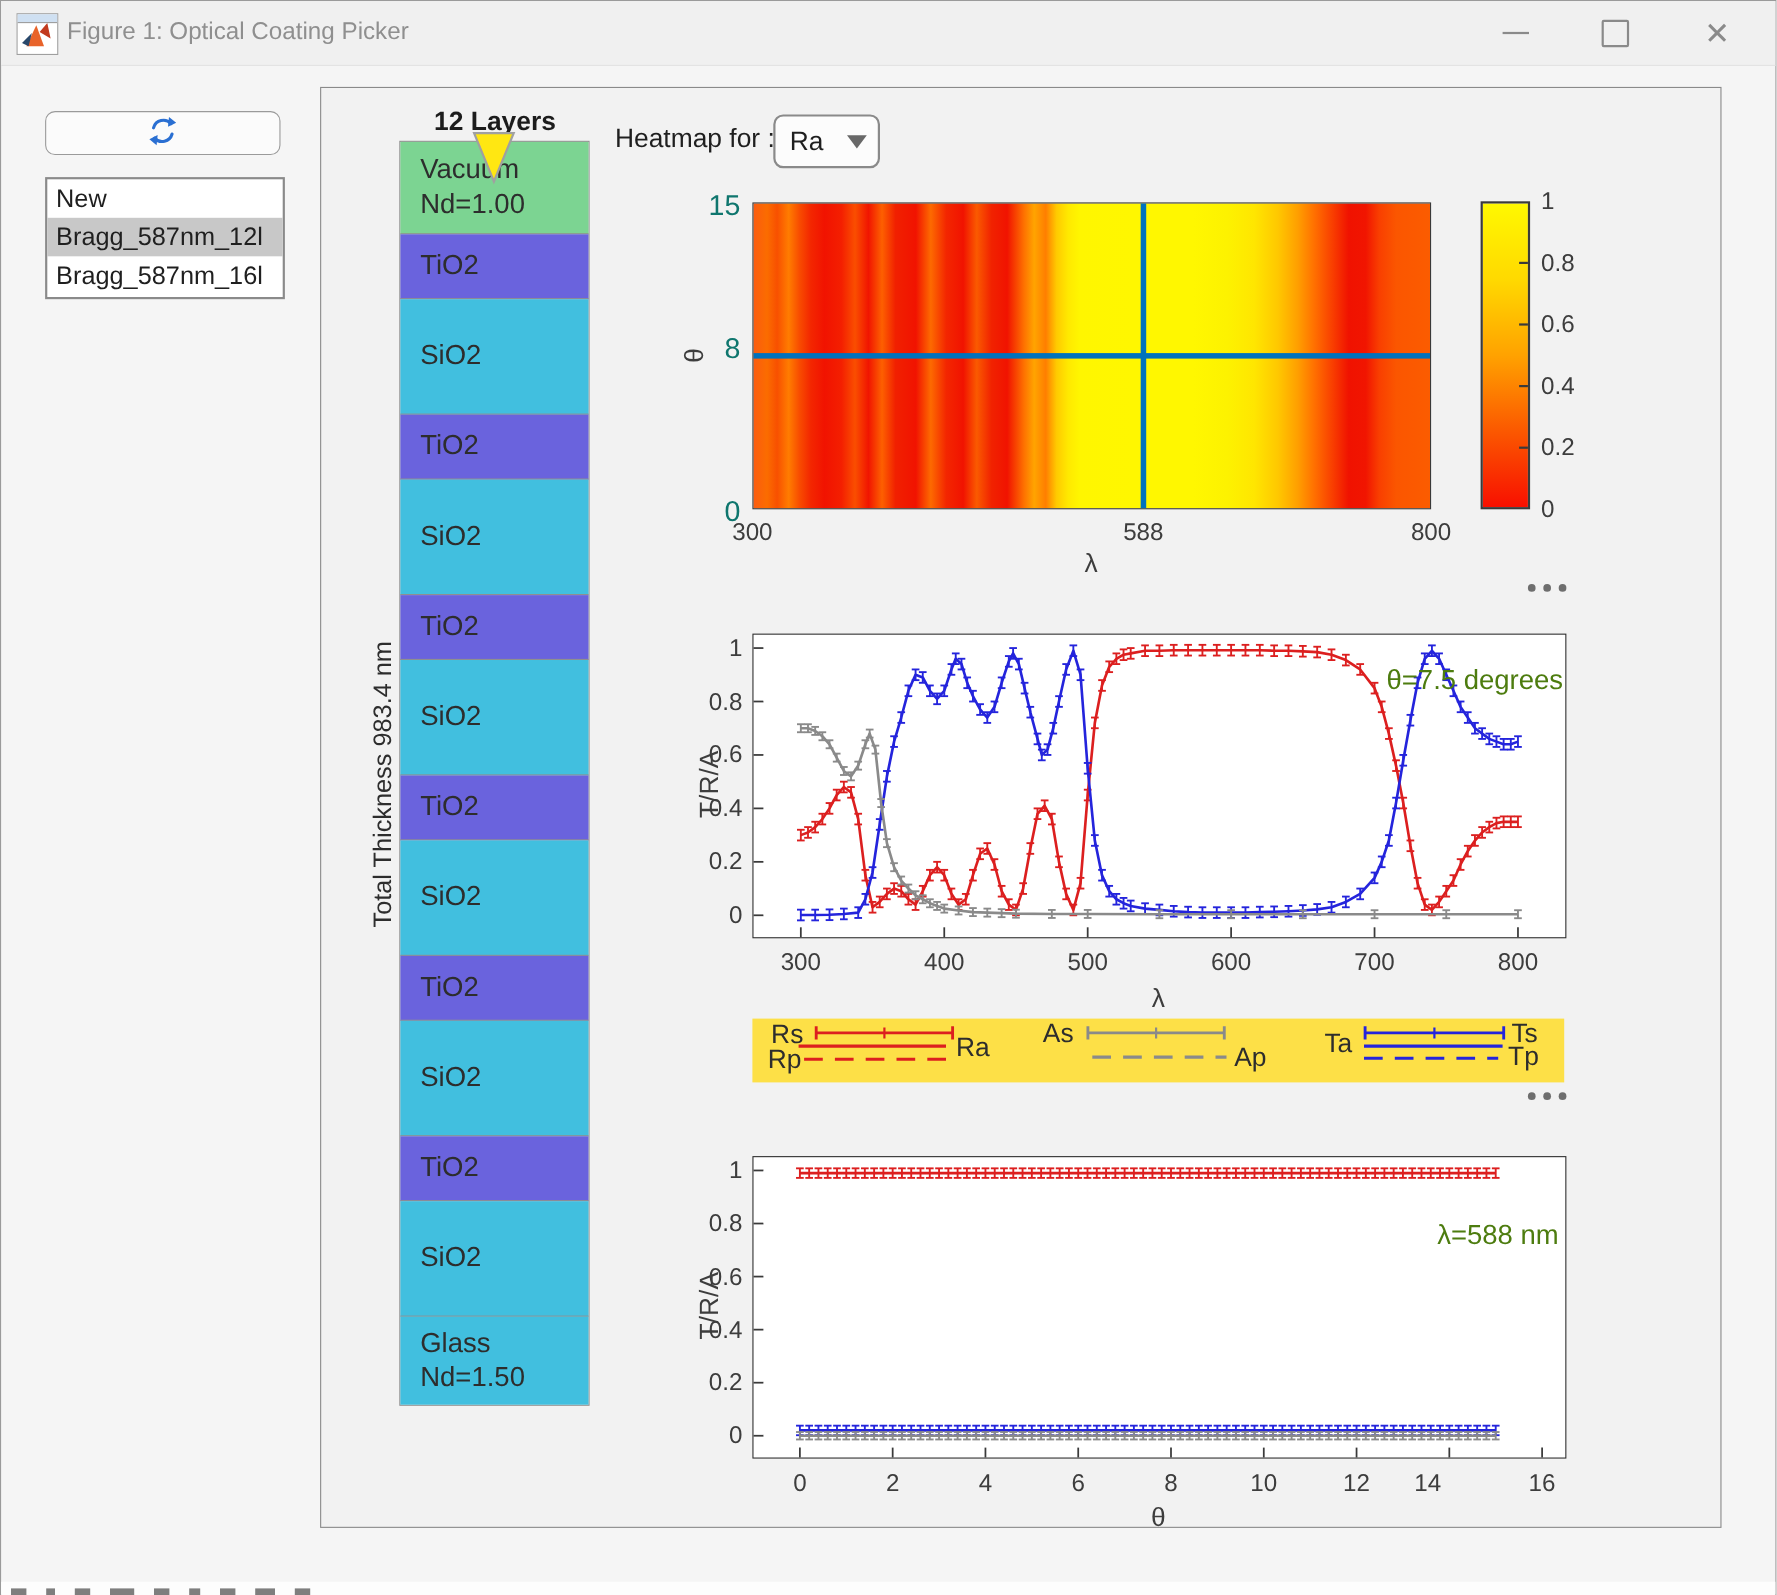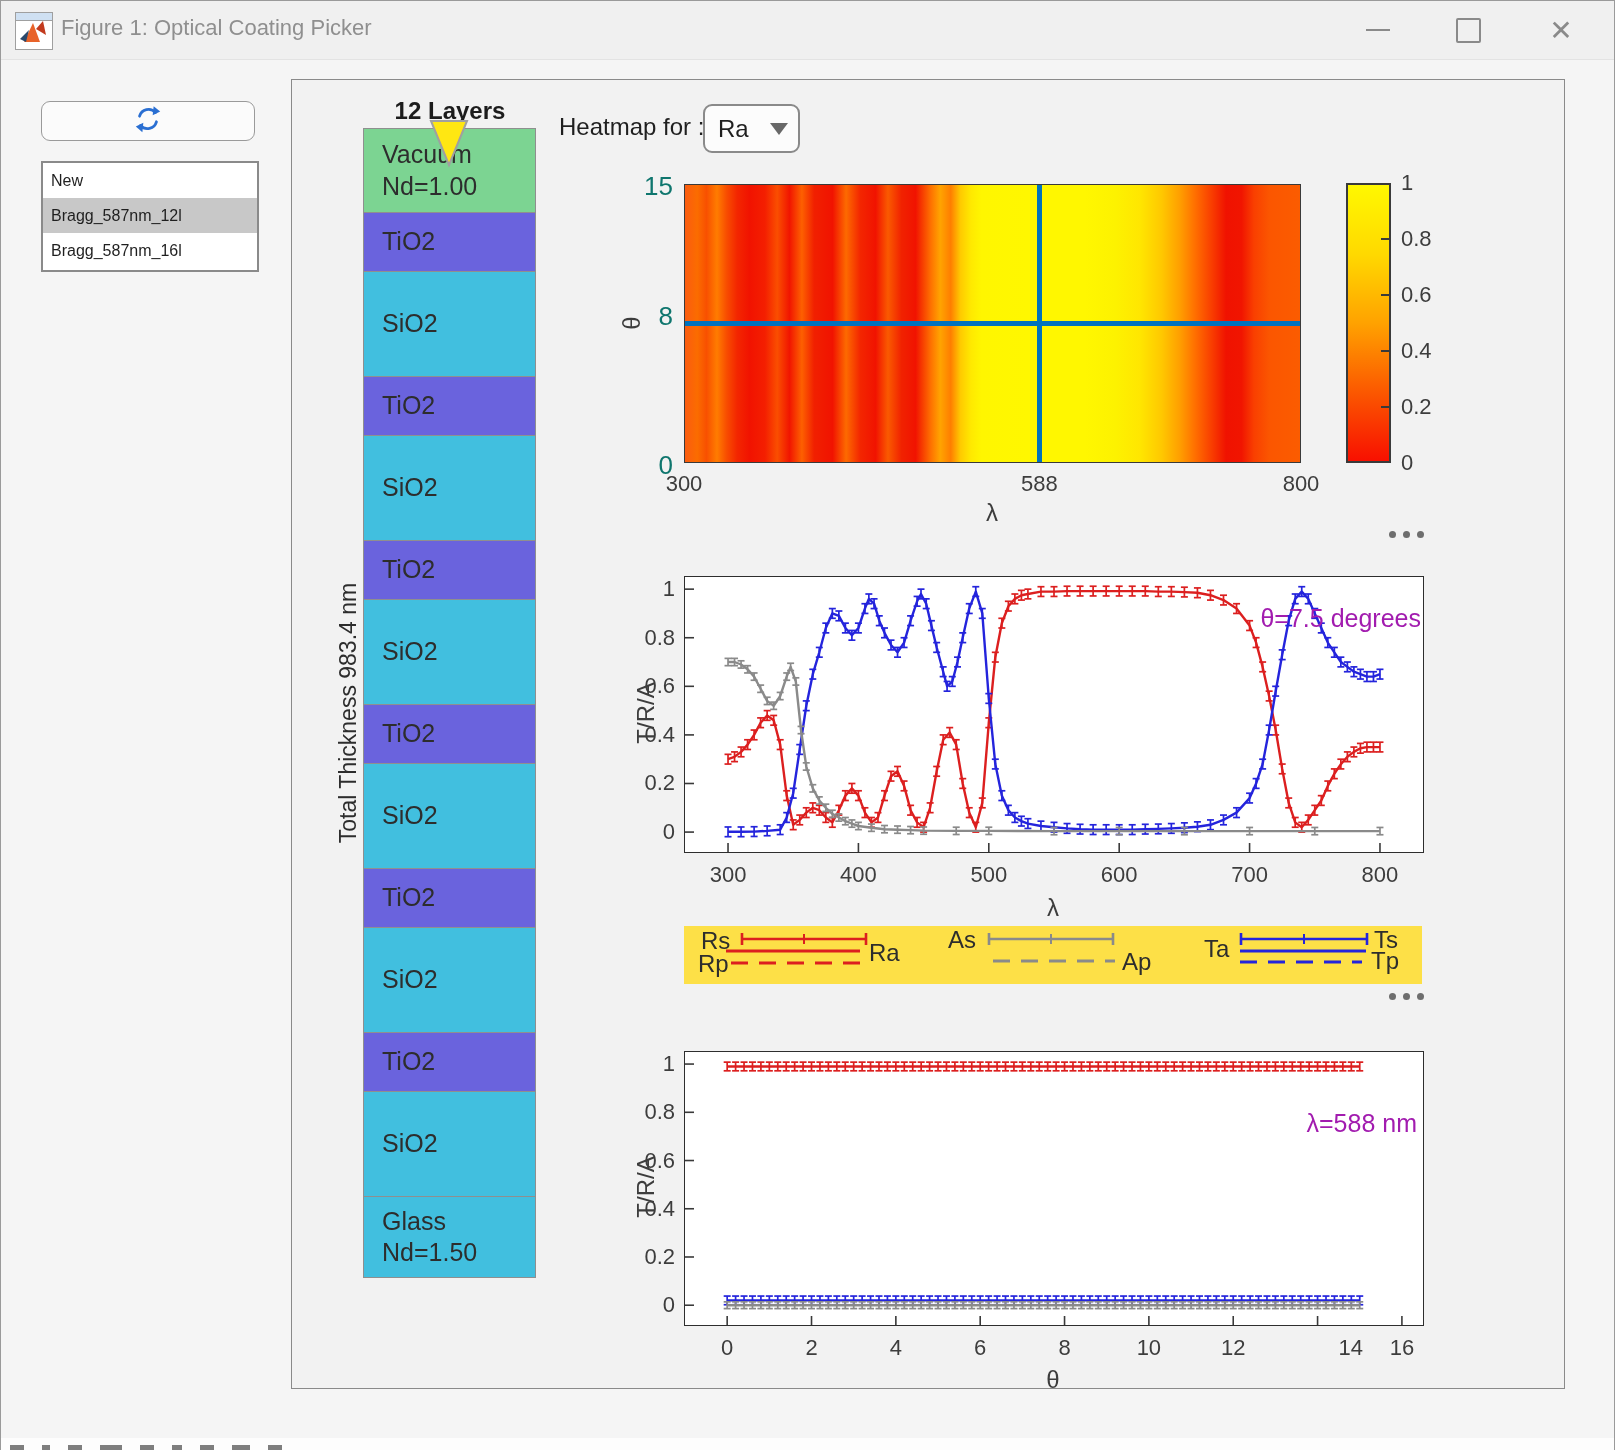--- a/index.html
+++ b/index.html
@@ -12,21 +12,21 @@
   .title-text{position:absolute;left:60px;top:14px;font-size:22px;color:#8f8f8f;}
   .winbtn{position:absolute;top:0;width:64px;height:58px;display:flex;align-items:center;justify-content:center;color:#8a8a8a;}
   .btn-min{left:1345px;} .btn-max{left:1435px;} .btn-close{left:1528px;font-size:28px;}
   .minbar{width:24px;height:2px;background:#8a8a8a;}
   .maxbox{width:21px;height:21px;border:2px solid #8a8a8a;border-radius:2px;}
   
   .panel{position:absolute;left:290px;top:78px;width:1272px;height:1308px;background:#f2f2f2;border:1px solid #8a8a8a;}
   
   .refresh-btn{position:absolute;left:40px;top:100px;width:212px;height:38px;background:#fbfbfb;border:1.5px solid #9a9a9a;border-radius:9px;display:flex;align-items:center;justify-content:center;cursor:pointer;}
   .listbox{position:absolute;left:40px;top:160px;width:214px;height:107px;background:#ffffff;border:2px solid #8a8a8a;}
-  .listitem{height:35px;line-height:35px;font-size:16px;color:#1f1f1f;padding-left:8px;white-space:nowrap;overflow:hidden;}
+  .listitem{height:35px;line-height:35px;font-size:23px;color:#1f1f1f;padding-left:8px;white-space:nowrap;overflow:hidden;}
   .listitem.selected{background:#c8c8c8;}
   
   .stack-title{position:absolute;left:363px;top:96px;width:172px;text-align:center;font-size:24px;font-weight:bold;color:#1c1c1c;}
   .stack{position:absolute;left:362px;top:127px;width:173px;border:1px solid #8f8f8f;box-sizing:border-box;}
   .layer{box-sizing:border-box;border-bottom:1px solid #8f8f8f;display:flex;flex-direction:column;justify-content:center;padding-left:18px;}
   .layer:last-child{border-bottom:none;}
   .layer-label{font-size:25px;color:#2d2d2d;line-height:1.25;}
   .marker-tri{position:absolute;left:428px;top:118px;width:40px;height:50px;z-index:5;}
   .total-thick{position:absolute;left:347px;top:712px;transform:translate(-50%,-50%) rotate(-90deg);white-space:nowrap;font-size:23px;color:#2d2d2d;}
   .flip-btn{position:absolute;left:336px;top:1346px;width:209px;height:47px;background:#fbfbfb;border:1.5px solid #8a8a8a;border-radius:11px;font-size:24px;color:#1f1f1f;display:flex;align-items:center;justify-content:center;cursor:pointer;}
@@ -47,21 +47,21 @@
   .cb-lab{position:absolute;left:1400px;width:70px;font-size:22px;color:#3d3d3d;}
   .cb-tick{position:absolute;left:1380px;width:8px;height:2px;background:#3a3a3a;}
   
   .plot{position:absolute;background:#ffffff;border:1.6px solid #2e2e2e;box-sizing:content-box;overflow:visible;}
   .plot svg{position:absolute;left:0;top:0;overflow:visible;}
   .plot-spectrum{left:683px;top:575px;width:738px;height:275px;}
   .plot-angle{left:683px;top:1050px;width:738px;height:273px;}
   .tick{position:absolute;font-size:22px;color:#3d3d3d;}
   .tick.x{width:90px;text-align:center;}
   .tick.y{width:70px;text-align:right;}
-  .anno{position:absolute;font-size:25px;color:#a21caf;text-align:right;width:320px;}
+  .anno{position:absolute;font-size:25px;color:#4d7c0f;text-align:right;width:320px;}
   .ylab-rot{position:absolute;transform:translate(-50%,-50%) rotate(-90deg);white-space:nowrap;}
   .xlab-letter{position:absolute;width:90px;text-align:center;}
   .dots{position:absolute;display:flex;gap:7px;cursor:pointer;}
   .dots i{width:7px;height:7px;border-radius:50%;background:#6e6e6e;}
   
   .legend{position:absolute;left:683px;top:925px;width:738px;height:58px;background:#fde047;}
   .lg-lab{position:absolute;font-size:24px;color:#2d2d2d;}
   .lg-glyph{position:absolute;}
   .clip-strip{position:absolute;left:0;top:1437px;width:100%;height:13px;background:#fdfdfd;overflow:hidden;}
   .clip-strip i{display:inline-block;width:14px;height:7px;background:#7e7e7e;margin:3px 9px 0 9px;}
@@ -1573,21 +1573,21 @@
         <line x1="671.2428571428571" y1="249.84805653710248" x2="678.2428571428571" y2="249.84805653710248" stroke="#8a8a8a" stroke-width="1.7"></line>
         <line x1="671.2428571428571" y1="256.60070671378094" x2="678.2428571428571" y2="256.60070671378094" stroke="#8a8a8a" stroke-width="1.7"></line>
       </svg>
       <div class="tick x" style="left: -2.82857px; top: 283px;">0</div>
       <div class="tick x" style="left: 81.5143px; top: 283px;">2</div>
       <div class="tick x" style="left: 165.857px; top: 283px;">4</div>
       <div class="tick x" style="left: 250.2px; top: 283px;">6</div>
       <div class="tick x" style="left: 334.543px; top: 283px;">8</div>
       <div class="tick x" style="left: 418.886px; top: 283px;">10</div>
       <div class="tick x" style="left: 503.229px; top: 283px;">12</div>
-      <div class="tick x" style="left: 588px; top: 283px; text-align: right;">14</div>
+      <div class="tick x" style="left: 568px; top: 283px;">14</div>
       <div class="tick x" style="left: 671.914px; top: 283px;">16</div>
       <div class="tick y" style="left: -80px; top: 240.224px;">0</div>
       <div class="tick y" style="left: -80px; top: 191.991px;">0.2</div>
       <div class="tick y" style="left: -80px; top: 143.758px;">0.4</div>
       <div class="tick y" style="left: -80px; top: 95.5247px;">0.6</div>
       <div class="tick y" style="left: -80px; top: 47.2915px;">0.8</div>
       <div class="tick y" style="left: -80px; top: -0.941696px;">1</div>
     </div>
   <div class="anno" style="left:1096px;top:1068px;margin-top:40px;">λ=588 nm</div>
   <div class="ylab-rot axis-letter" style="left:645px;top:1186px;">T/R/A</div>

